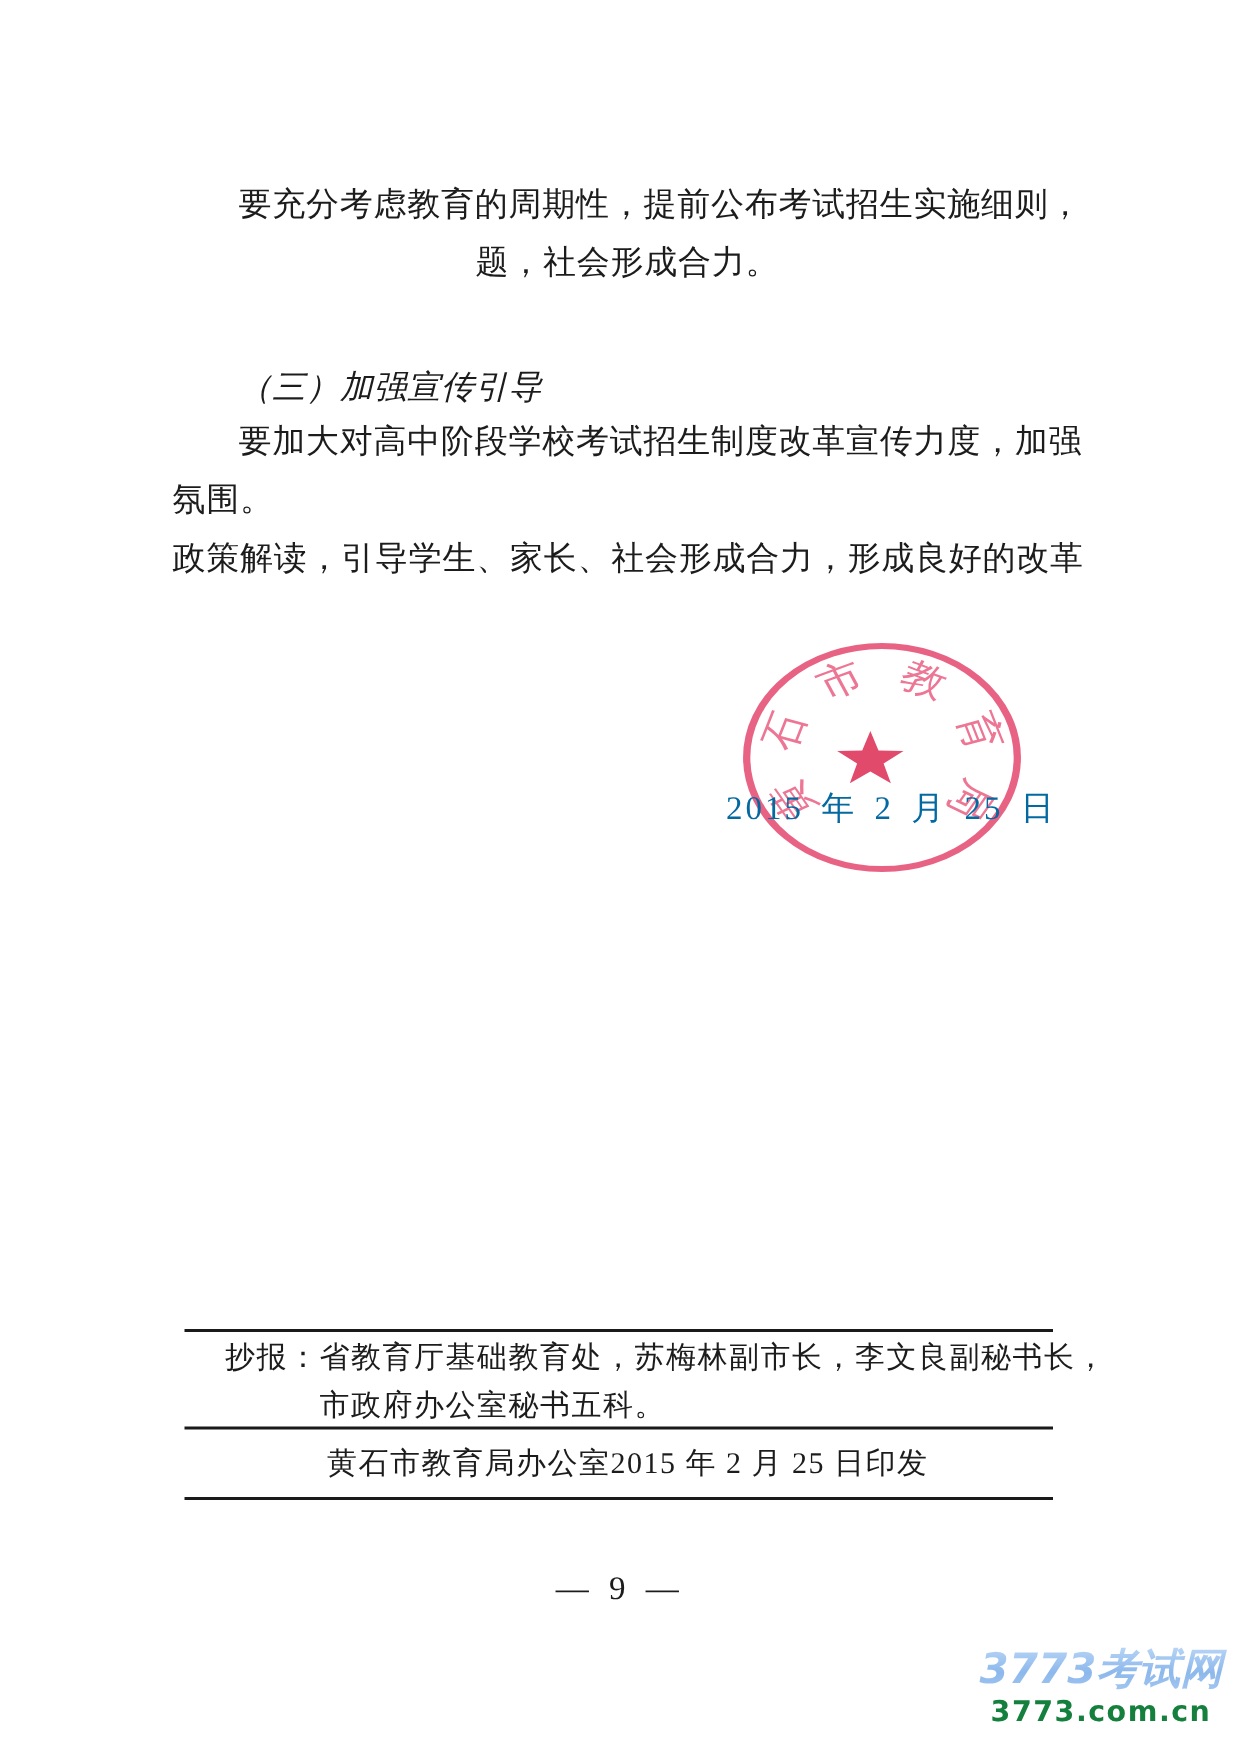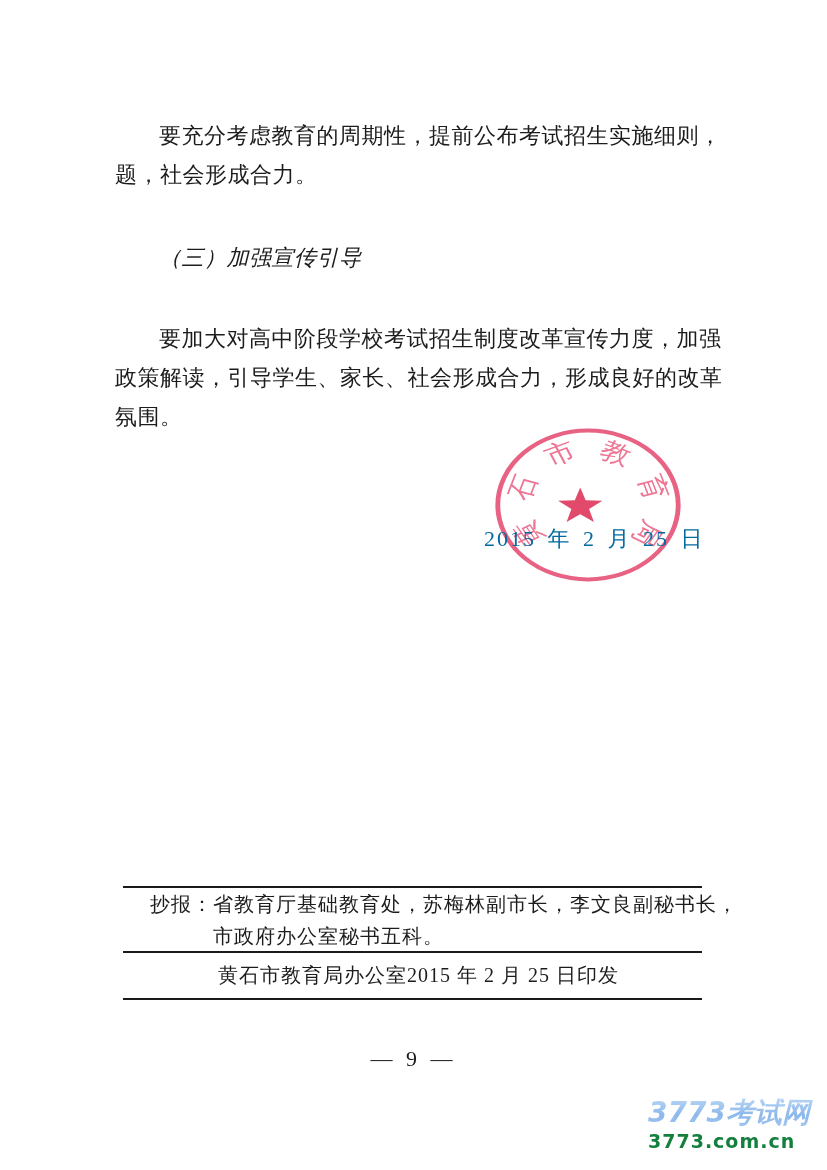--- a/index.html
+++ b/index.html
@@ -12,23 +12,23 @@
     color:#1c1c1c;
   }
   
   .bodytext{
     position:absolute;
     font-size:22px;
     line-height:39px;
     letter-spacing:0.5px;
     white-space:nowrap;
   }
-  .para1{left:115px;top:116px;}
+  .para1{left:115px;top:116px;text-align:center;}
   .heading{left:115px;top:238px;font-style:italic;}
-  .para2{left:115px;top:274px;margin-top:45px;}
+  .para2{left:115px;top:274px;}
   .indent{padding-left:44px;}
   
   .seal-svg{position:absolute;left:491px;top:425px;opacity:0.92;}
   .seal-ring{fill:none;stroke:#e23e66;stroke-width:5;opacity:0.88;}
   .seal-star{fill:#dd2f55;opacity:0.95;}
   .seal-char{
     fill:#e85077;
     font-size:31px;
     font-family:"Liberation Serif","DejaVu Serif",serif;
     opacity:0.85;
@@ -51,20 +51,21 @@
   .copy-row1{left:150px;top:891px;}
   .copy-row2{left:213px;top:923px;}
   .issuer-row{left:150px;top:962px;width:537px;display:flex;justify-content:center;}
   .page-num{
     position:absolute;left:0;top:1046px;width:827px;
     text-align:center;font-size:22px;letter-spacing:4px;
   }
   
   .watermark{
     position:absolute;left:648px;top:1098px;width:172px;
+    text-align:center;
     font-family:"DejaVu Sans","Liberation Sans",sans-serif;
     line-height:1.1;
   }
   .wm-name{
     font-size:28px;font-weight:bold;font-style:italic;
     letter-spacing:0px;white-space:nowrap;
     background:linear-gradient(180deg,#b8d5f5 0%,#8cb8ec 55%,#a5c8f1 100%);
     -webkit-background-clip:text;background-clip:text;
     color:transparent;
   }
@@ -81,22 +82,22 @@
 
   <div class="bodytext para1">
     <div class="indent">要充分考虑教育的周期性，提前公布考试招生实施细则，</div>
     <div>题，社会形成合力。</div>
   </div>
 
   <div class="bodytext heading indent">（三）加强宣传引导</div>
 
   <div class="bodytext para2">
     <div class="indent">要加大对高中阶段学校考试招生制度改革宣传力度，加强</div>
+    <div>氛围。</div>
     <div>政策解读，引导学生、家长、社会形成合力，形成良好的改革</div>
-    <div>氛围。</div>
   </div>
 
   <svg class="seal-svg" width="194" height="160" viewBox="0 0 200 200" preserveAspectRatio="none">
     <g class="seal-blur">
       <circle class="seal-ring" cx="100" cy="100" r="93"></circle>
       <polygon class="seal-star" points="92,78 86.4,94.2 69.2,94.6 82.9,105 77.9,121.4 92,111.6 106.1,121.4 101.1,105 114.8,94.6 97.6,94.2"></polygon>
       <g id="seal-arc">
           <text transform="translate(38.5 135.5) rotate(-120.0)" class="seal-char" text-anchor="middle" dominant-baseline="central">黄</text>
           <text transform="translate(32.5 78.1) rotate(-72.0)" class="seal-char" text-anchor="middle" dominant-baseline="central">石</text>
           <text transform="translate(71.1 35.1) rotate(-24.0)" class="seal-char" text-anchor="middle" dominant-baseline="central">市</text>

